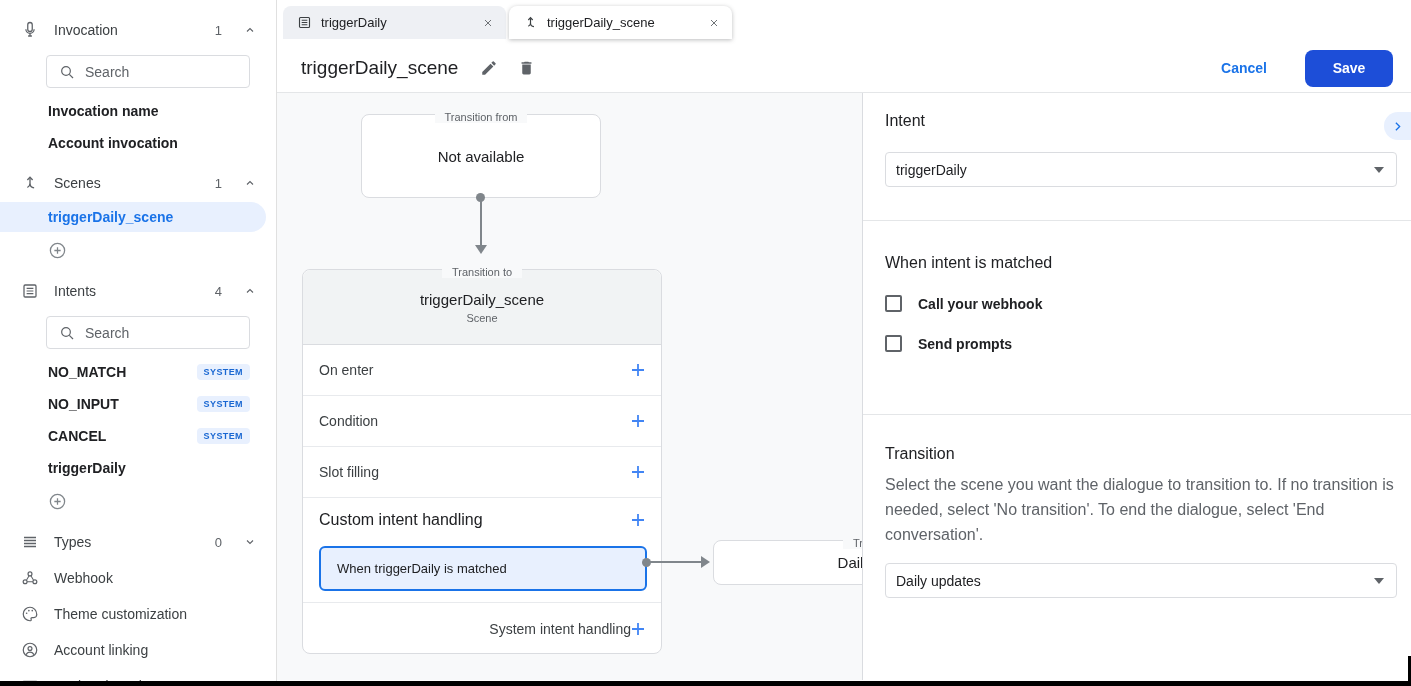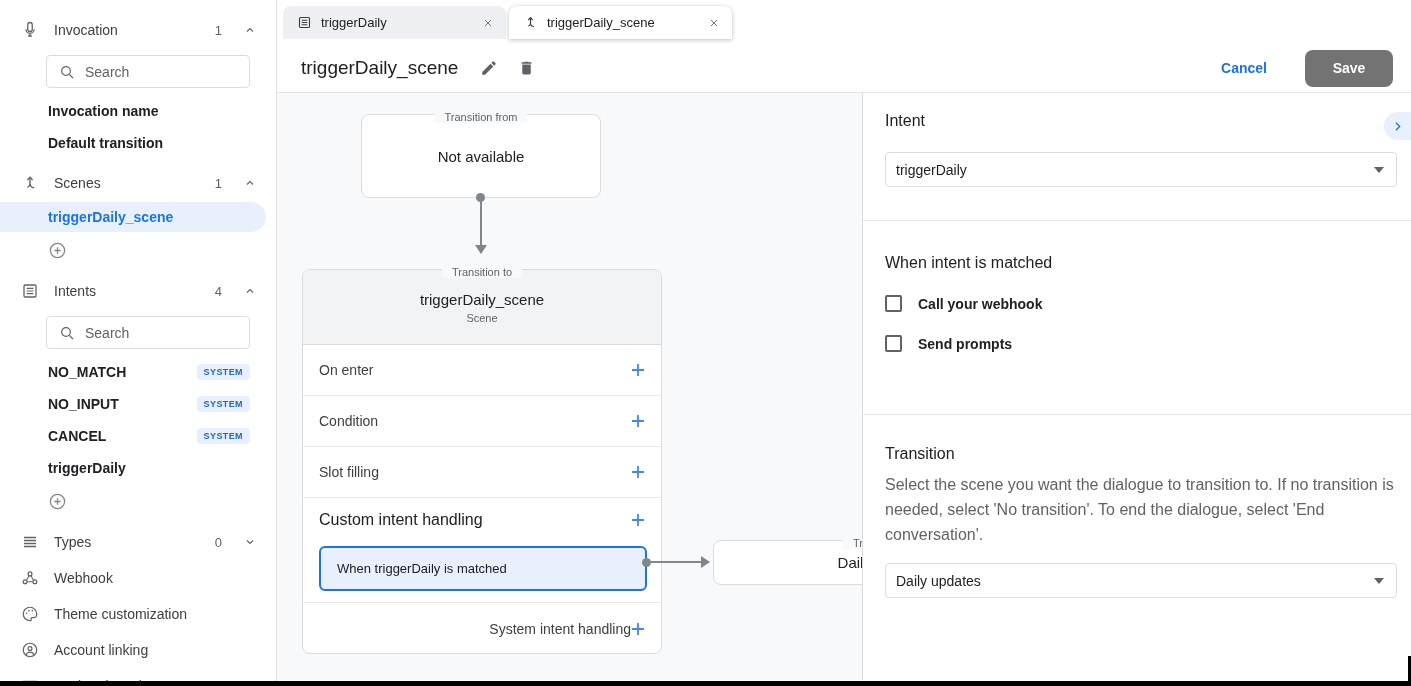--- a/index.html
+++ b/index.html
@@ -34,21 +34,21 @@
   .tab.active { background:#fff; box-shadow:0 1px 4px rgba(60,64,67,.35); }
   .tab .tab-label { flex:1; white-space:nowrap; overflow:hidden; }
   .tab .x { color:#5f6368; }
 
   
   .pagehead { height:49px; display:flex; align-items:center; padding:0 18px 0 24px; border-bottom:1px solid #e4e6e8; background:#fff; }
   .pagehead .title { font-size:19px; color:#202124; margin-right:18px; }
   .hicon { padding:4px; cursor:pointer; margin-right:12px; }
   .headspacer { flex:1; }
   .cancel-btn { color:#1a73e8; font-size:14px; font-weight:bold; padding:8px 16px; cursor:pointer; }
-  .save-btn { background:#737373; color:#fff; font-size:14px; font-weight:bold; border:none; border-radius:8px; width:88px; height:37px; margin-left:22px; cursor:pointer; font-family:"Liberation Sans",sans-serif; }
+  .save-btn { background:#1d4ed8; color:#fff; font-size:14px; font-weight:bold; border:none; border-radius:8px; width:88px; height:37px; margin-left:22px; cursor:pointer; font-family:"Liberation Sans",sans-serif; }
 
   
   .content { display:flex; height:587px; }
 
   
   .canvas { position:relative; width:585px; height:587px; background:#f8f9fa; overflow:hidden; flex:none; }
   .node { position:absolute; background:#fff; border:1px solid #dadce0; border-radius:8px; }
   .legend { position:absolute; top:-8px; left:0; right:0; text-align:center; pointer-events:none; }
   .legend span { display:inline-block; background:#f8f9fa; padding:0 10px; font-size:11px; color:#5f6368; }
   .nodeA { left:84px; top:21px; width:240px; height:84px; }
@@ -122,21 +122,21 @@
           <path d="M15.5 15.5L21 21" stroke="#5f6368" stroke-width="1.8"></path>
         </svg>
       </span>
     <input type="text" placeholder="Search" style="">
   </div>
 
   <div class="side-item">
     <span class="itm-label">Invocation name</span>
   </div>
   <div class="side-item">
-    <span class="itm-label">Default transition</span>
+    <span class="itm-label">Account invocation</span>
   </div>
 
   <div class="gap6"></div>
   <div class="sec">
     <span class="sec-icon">
       <svg width="18" height="18" viewBox="0 0 24 24">
           <path d="M12 5v8c0 3 2 5 5.5 5.5" fill="none" stroke="#5f6368" stroke-width="1.8"></path>
           <path d="M12 13c0 2-1.2 3.8-3.5 5" fill="none" stroke="#5f6368" stroke-width="1.8"></path>
           <path d="M8.5 8L12 4.2 15.5 8" fill="none" stroke="#5f6368" stroke-width="1.8"></path>
         </svg>

